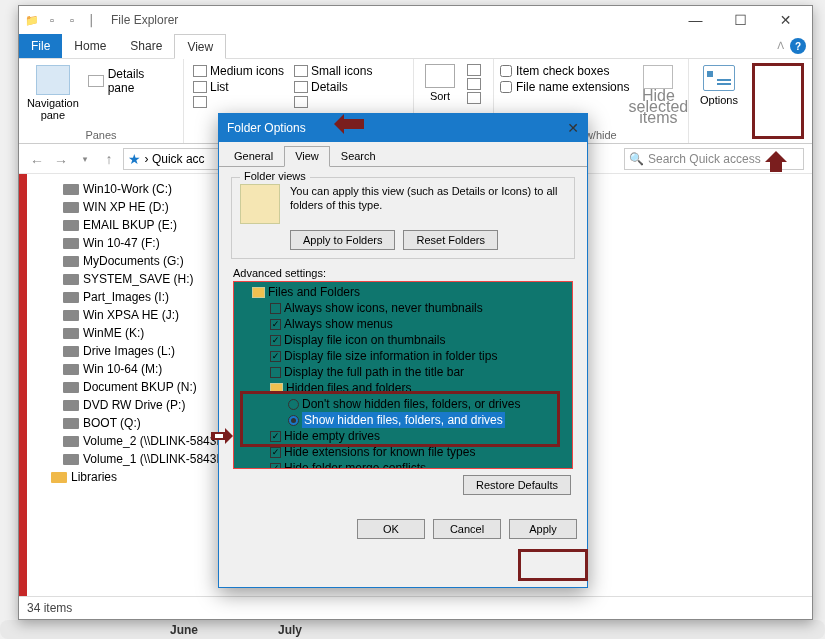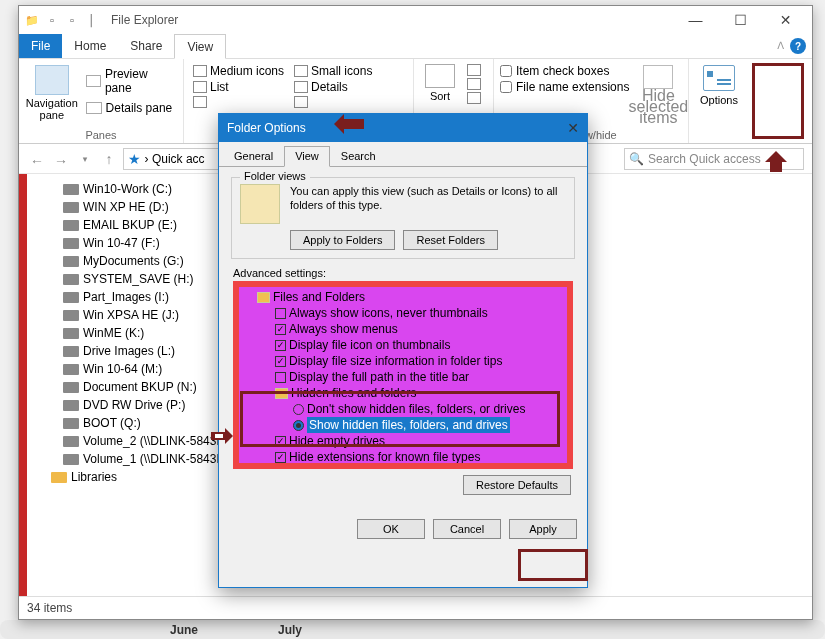--- a/index.html
+++ b/index.html
@@ -87,21 +87,21 @@
 
 .fv-group { border: 1px solid #ccc; padding: 6px 8px 8px 8px; margin: 2px 4px 8px 4px; position: relative; }
 .fv-group .gleg { position: absolute; top: -8px; left: 8px; background: #f0f0f0; padding: 0 4px; font-size: 11px; }
 .fv-inner { display: flex; gap: 10px; align-items: flex-start; }
 .fv-icon { width: 40px; height: 40px; background: #f5e6b3; border: 1px solid #cc9; flex-shrink: 0; }
 .fv-text { font-size: 11px; line-height: 14px; }
 .fv-btns { display: flex; gap: 8px; margin-top: 6px; margin-left: 50px; }
 .wbtn { padding: 3px 12px; font-size: 11px; border: 1px solid #888; background: #e5e5e5; }
 
 .adv-label { font-size: 11px; margin: 4px 6px 2px 6px; }
-.adv-box { border: 6px solid #ef4444; background: #d946ef; height: 188px; margin: 0 6px; overflow-y: auto; padding: 2px; position: relative; }
+.adv-box { border: 1px solid #ef4444; background: #0f766e; height: 188px; margin: 0 6px; overflow-y: auto; padding: 2px; position: relative; }
 .adv-box::-webkit-scrollbar { width: 16px; }
 .adv-box::-webkit-scrollbar-track { background: #f0f0f0; }
 .adv-box::-webkit-scrollbar-thumb { background: #c0c0c0; border: 1px solid #888; }
 
 .adv-row { display: flex; align-items: center; gap: 3px; font-size: 11px; padding: 0 2px; line-height: 16px; white-space: nowrap; }
 .adv-row.lvl1 { padding-left: 16px; }
 .adv-row.lvl2 { padding-left: 34px; }
 .adv-row.lvl3 { padding-left: 52px; }
 .adv-folder { width: 13px; height: 11px; background: #f0c050; border: 1px solid #cc9; flex-shrink: 0; }
 .adv-cb { width: 11px; height: 11px; border: 1px solid #333; flex-shrink: 0; display: flex; align-items: center; justify-content: center; font-size: 9px; line-height: 1; }
@@ -167,24 +167,20 @@
   <div class="ribbon">
     <div class="rgroup" style="width:165px">
       <div class="rgroup-body">
         <div class="navpane-btn">
           <div class="bigicon"></div>
           <div class="lab">Navigation pane</div>
         </div>
         <div class="plist">
           <div class="pitem">
               <span class="pic"></span>
-              <span>Preview pane</span>
-            </div>
-          <div class="pitem">
-              <span class="pic"></span>
               <span>Details pane</span>
             </div>
         </div>
       </div>
       <div class="rgroup-label">Panes</div>
     </div>
 
     <div class="rgroup" style="width:230px">
       <div class="rgroup-body">
         <div class="layout-grp">

